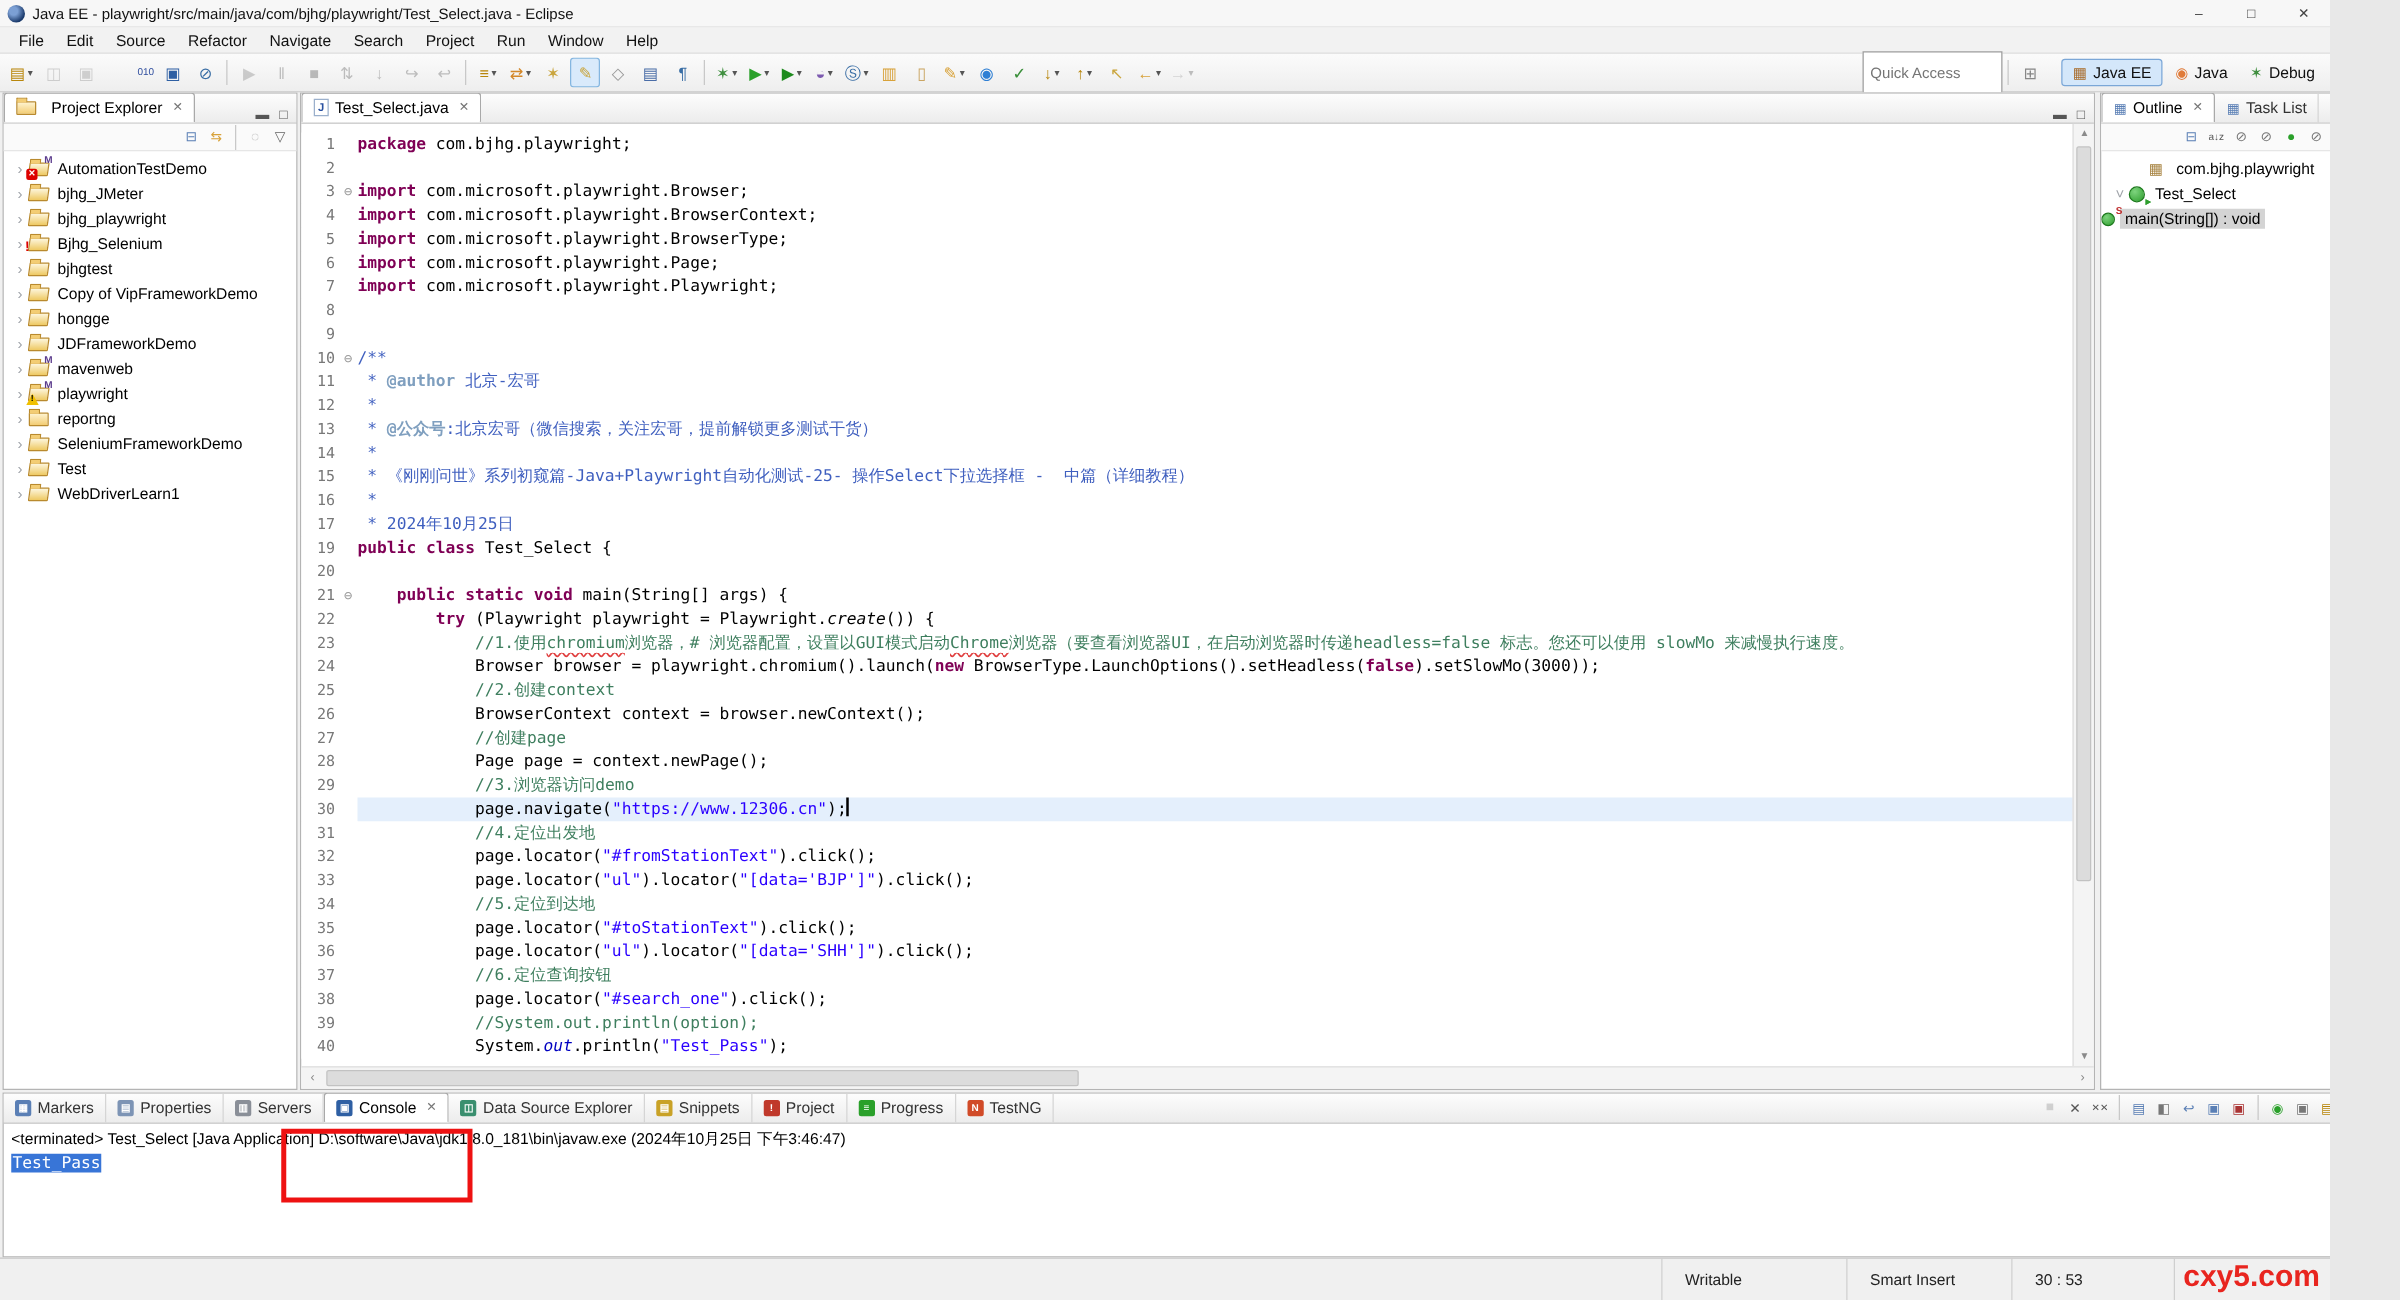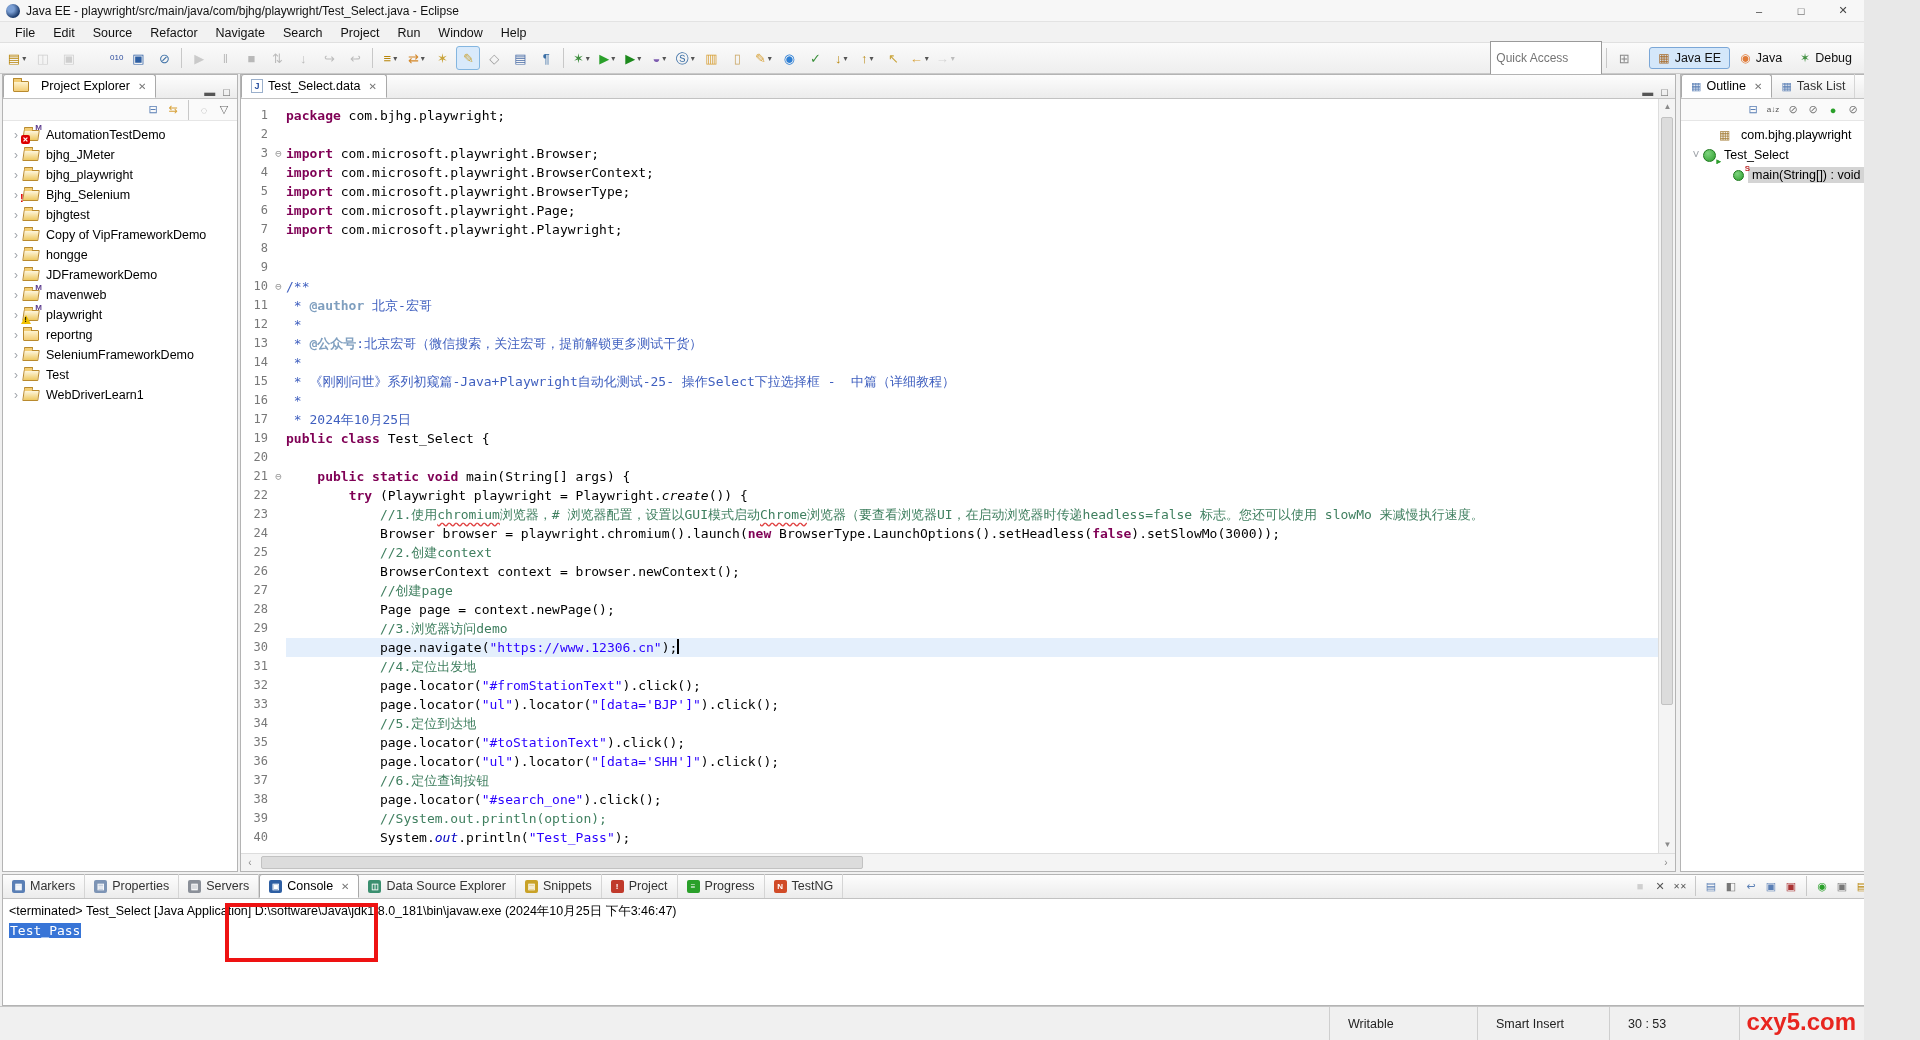--- a/index.html
+++ b/index.html
@@ -422,21 +422,21 @@
             </span>
             <span>WebDriverLearn1</span>
           </div>
         </div>
     </div>
 
     <div id="editor" class="panel">
       <div class="etab-row view-tabs">
         <span class="vtab active">
           <span class="jfile">J</span>
-          <span>Test_Select.data</span>
+          <span>Test_Select.java</span>
           <span class="close-x">✕</span>
         </span>
         <span class="minmax">
           <span>▬</span>
           <span>□</span>
         </span>
       </div>
       <div class="editor-body">
         <div class="code-col">
           <div class="code-pane">
@@ -700,21 +700,21 @@
             </span>
             <span class="lbl">com.bjhg.playwright</span>
           </div>
           <div class="onode" style="padding-left: 8px;">
             <span class="twist">˅</span>
             <span class="oicon cls-run">
               <span class="cls-icon cls-run"></span>
             </span>
             <span class="lbl">Test_Select</span>
           </div>
-          <div class="onode selected" style="padding-left: 52px;">
+          <div class="onode selected" style="">
             <span class="oicon mth-s">
               <span class="mth-icon"></span>
             </span>
             <span class="lbl">main(String[]) : void</span>
           </div>
         </div>
     </div>
   </div>
 
   <div id="bottom">

